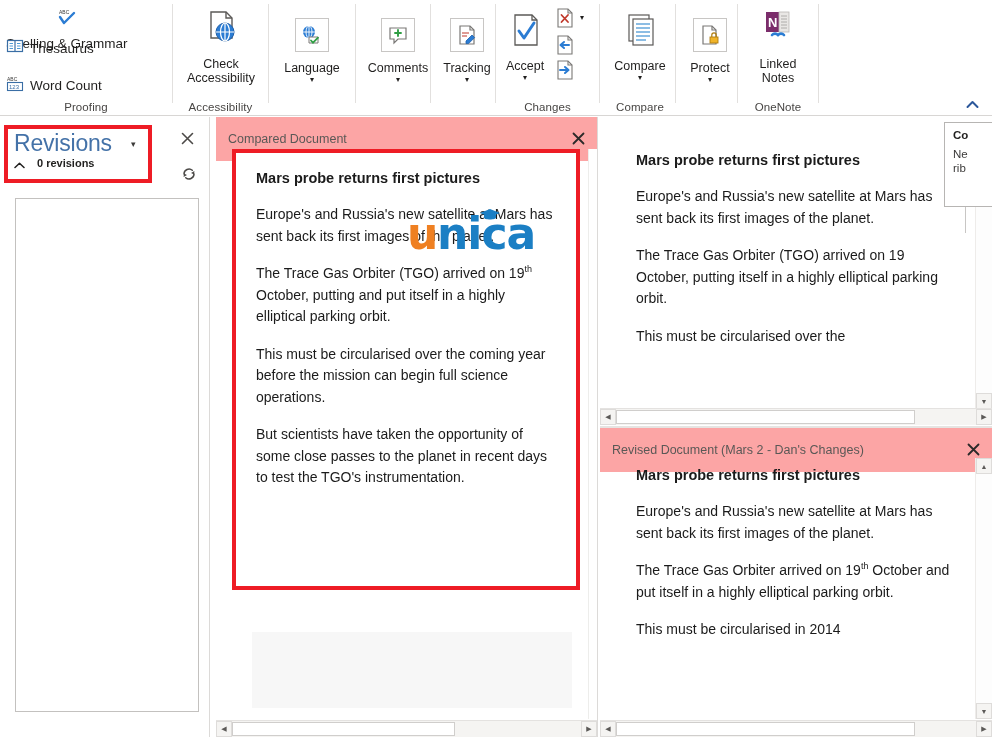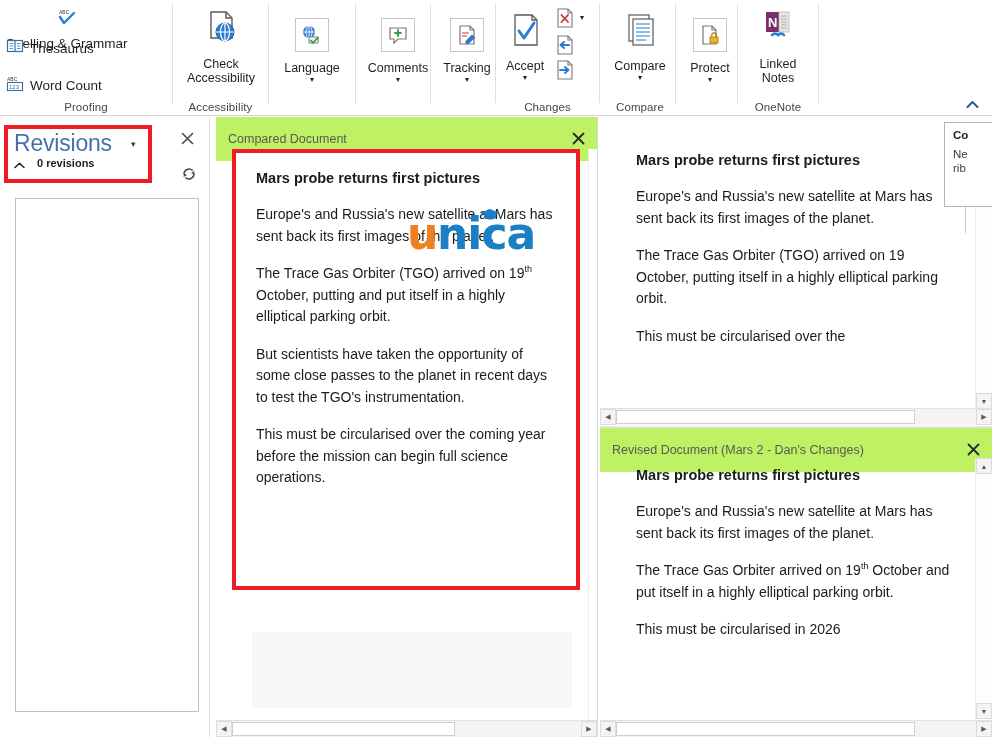--- a/index.html
+++ b/index.html
@@ -60,21 +60,21 @@
   .revlist{
     position:absolute;left:15px;top:198px;width:184px;height:514px;
     background:#ffffff;border:1px solid #c3c1bf;box-sizing:border-box;
   }
   .pane-divider{position:absolute;top:117px;width:1px;height:620px;background:#dcdad8;}
 
   
   .cmppane{position:absolute;left:216px;top:117px;width:381px;height:620px;background:#ffffff;}
   .pane-header{
     position:relative;height:44px;display:flex;align-items:center;
-    padding:0 8px 0 12px;background:#bef264;
+    padding:0 8px 0 12px;background:#fca5a5;
   }
   .pane-header .ptitle{font-size:12.5px;color:#5a5856;flex:1 1 auto;white-space:nowrap;}
   .pane-header .pclose{font-size:15px;color:#3b3a39;padding:0 4px;}
   .cmp-hl{
     position:absolute;left:16px;top:32px;width:348px;height:441px;
     border:4px solid #ee1c25;box-sizing:border-box;background:#ffffff;overflow:hidden;
   }
   .docbody{padding:16px 18px 10px 20px;}
   .doch1{font-size:14.5px;font-weight:bold;color:#1b1b1b;margin:0 0 16px 0;line-height:19px;}
   .docp{font-size:14px;color:#1b1b1b;margin:0 0 16px 0;line-height:21.5px;}
@@ -407,22 +407,22 @@
           <path d="M1.5 1.5 L11.5 11.5 M11.5 1.5 L1.5 11.5" stroke="#2b2a29" stroke-width="1.8" stroke-linecap="round"></path>
         </svg>
       </span>
     </div>
 
     <div class="cmp-hl">
       <div class="docbody">
         <p class="doch1">Mars probe returns first pictures</p>
         <p class="docp">Europe's and Russia's new satellite at Mars has sent back its first images of the planet.</p>
         <p class="docp"><span>The Trace Gas Orbiter (TGO) arrived on 19</span><sup>th</sup><span> October, putting and put itself in a highly elliptical parking orbit.</span></p>
+        <p class="docp">This must be circularised over the coming year before the mission can begin full science operations.</p>
         <p class="docp">But scientists have taken the opportunity of some close passes to the planet in recent days to test the TGO's instrumentation.</p>
-        <p class="docp">This must be circularised over the coming year before the mission can begin full science operations.</p>
       </div>
     </div>
 
     <div class="cmp-lower">
       <div class="cmp-greyblock"></div>
     </div>
 
     <div style="position:absolute;right:0;top:32px;bottom:18px;width:8px;background:#ffffff;border-left:1px solid #ededeb;"></div>
 
     <div class="hscroll" style="bottom:0;left:0;right:0;">
@@ -464,21 +464,21 @@
         <svg width="13" height="13" viewBox="0 0 13 13">
           <path d="M1.5 1.5 L11.5 11.5 M11.5 1.5 L1.5 11.5" stroke="#2b2a29" stroke-width="1.8" stroke-linecap="round"></path>
         </svg>
       </span>
     </div>
     <div class="docscroll" style="position:absolute;left:0;top:30px;right:16px;bottom:18px;">
       <div class="docbody" style="padding:8px 16px 0 36px;">
         <p class="doch1">Mars probe returns first pictures</p>
         <p class="docp">Europe's and Russia's new satellite at Mars has sent back its first images of the planet.</p>
         <p class="docp"><span>The Trace Gas Orbiter arrived on 19</span><sup>th</sup><span> October and put itself in a highly elliptical parking orbit.</span></p>
-        <p class="docp">This must be circularised in 2026</p>
+        <p class="docp">This must be circularised in 2014</p>
       </div>
     </div>
     <div class="vscroll" style="top:30px;bottom:18px;">
       <div class="arrow up">▲</div>
       <div class="arrow down">▼</div>
     </div>
     <div class="hscroll" style="bottom:0;left:0;right:0;">
       <div class="harrow">◀</div>
       <div class="htrack">
         <div class="hthumb" style="width:83%;"></div>

